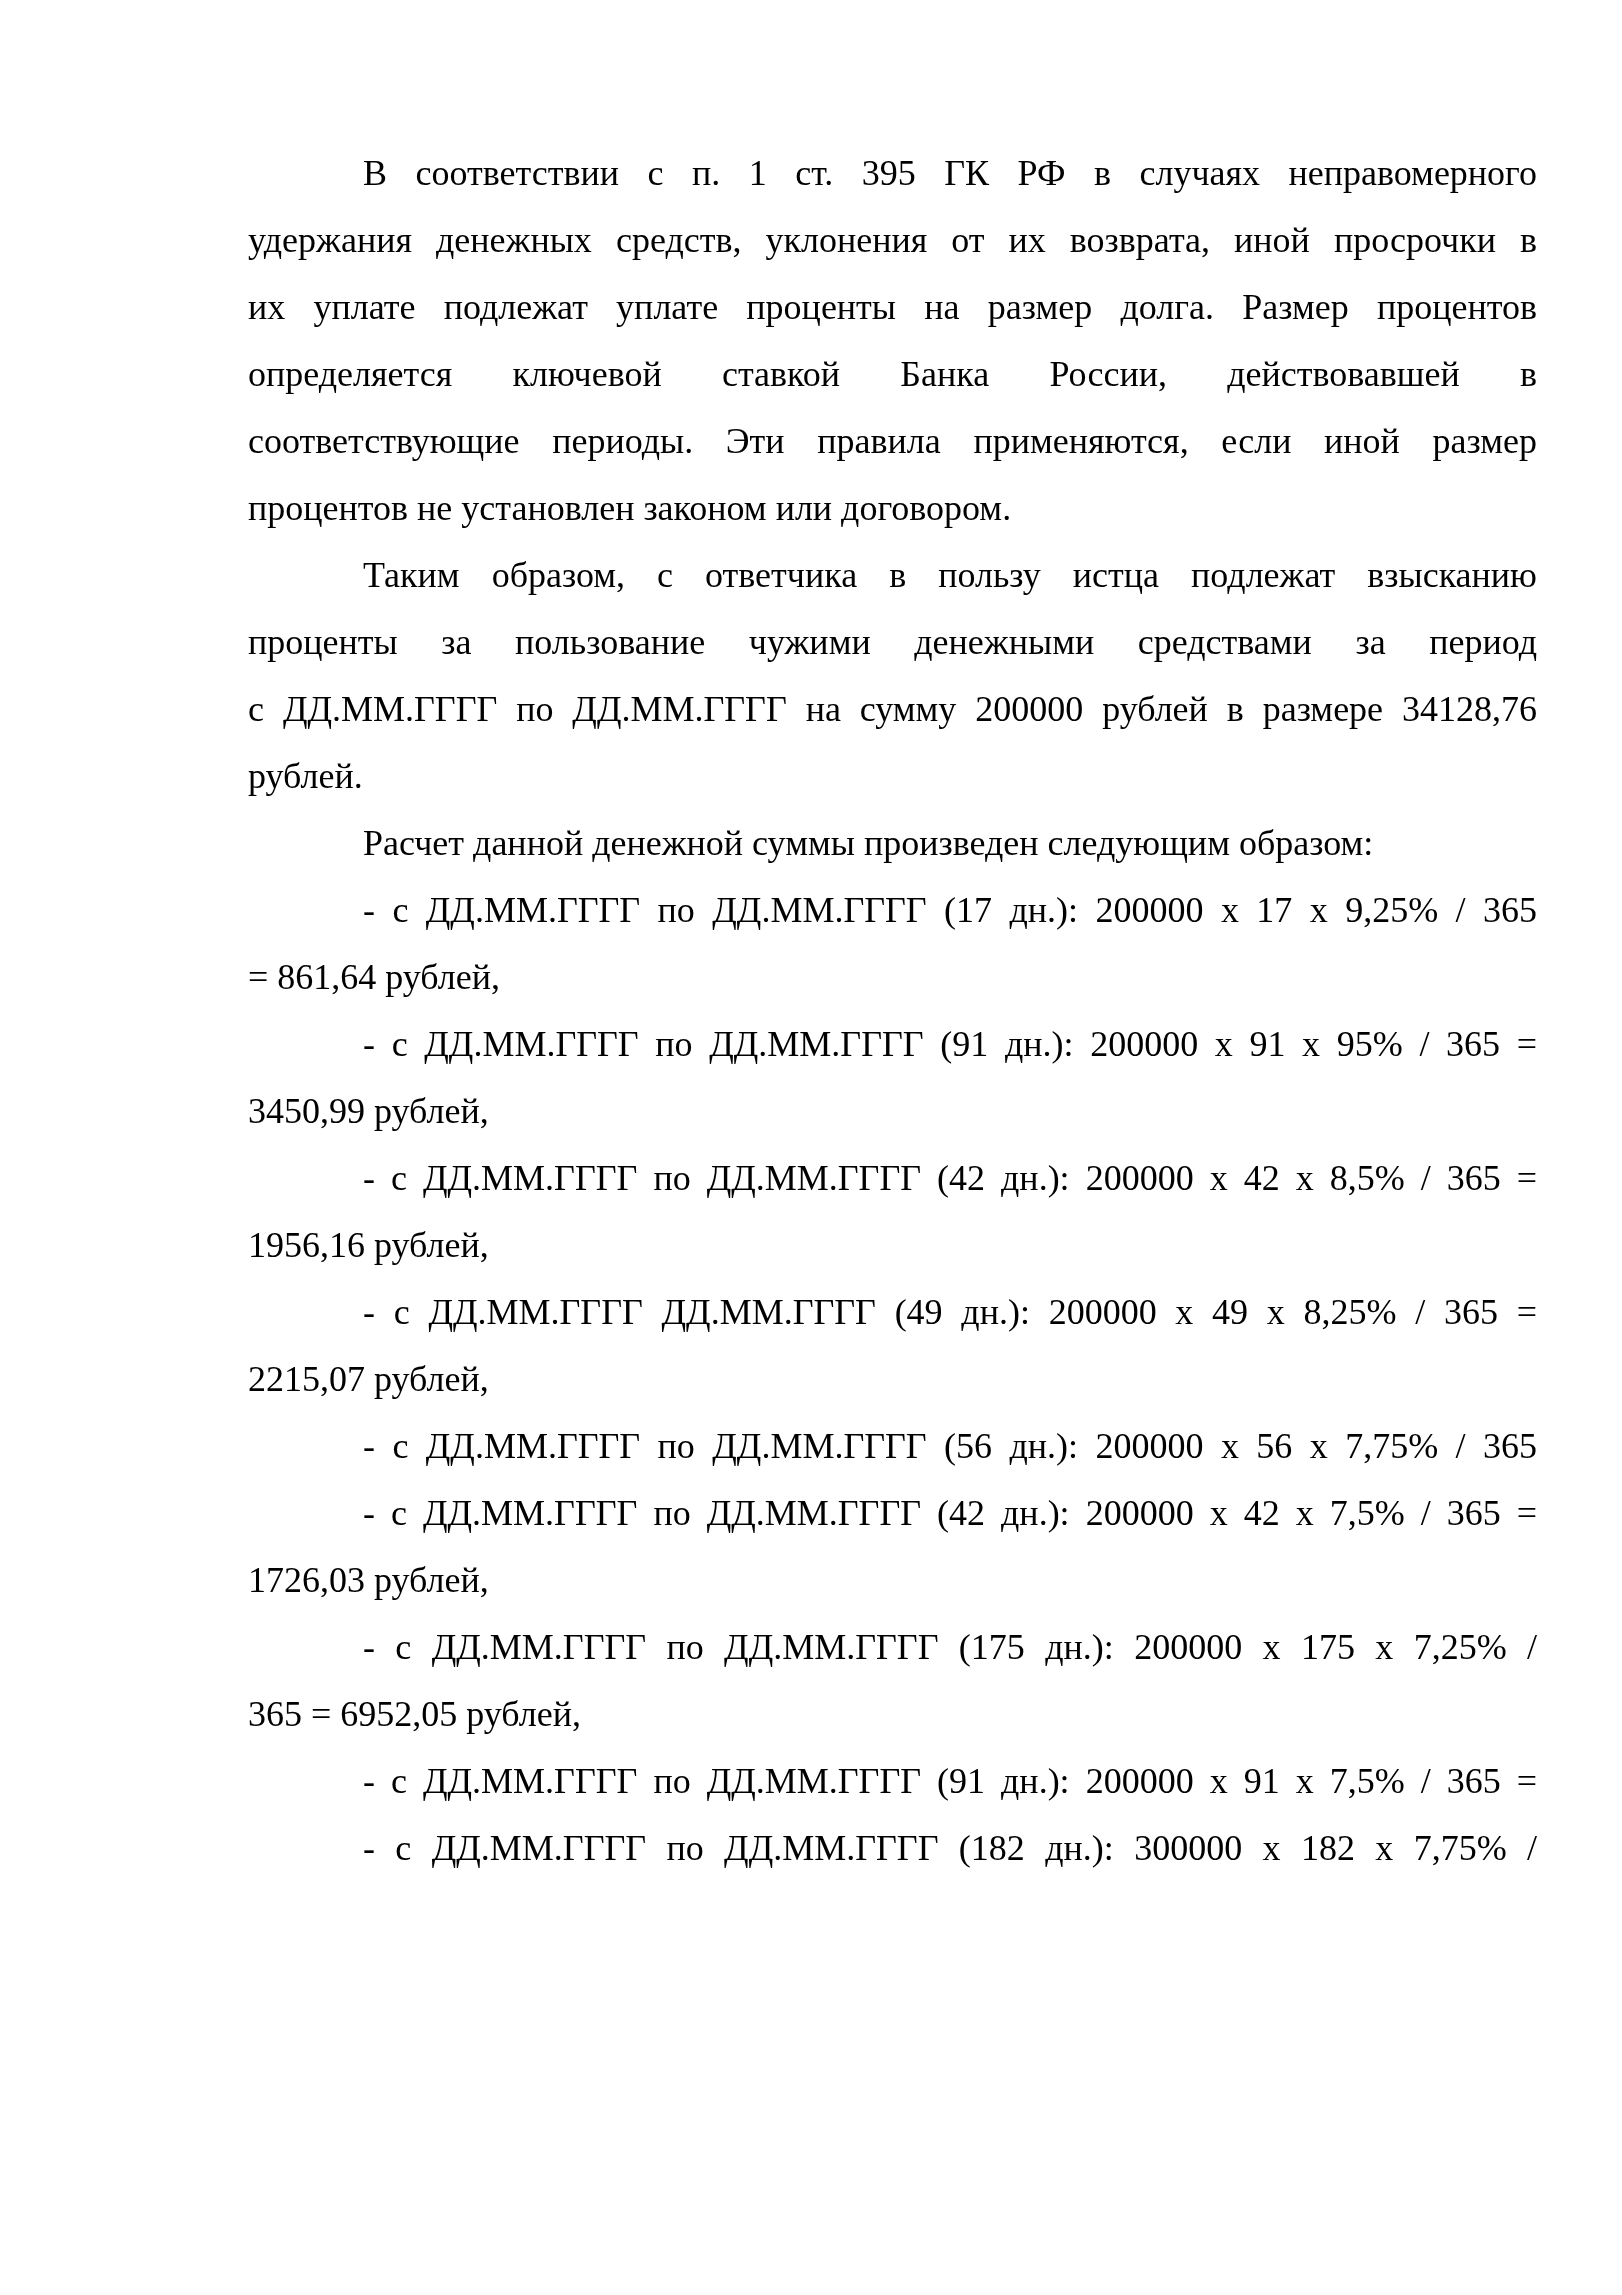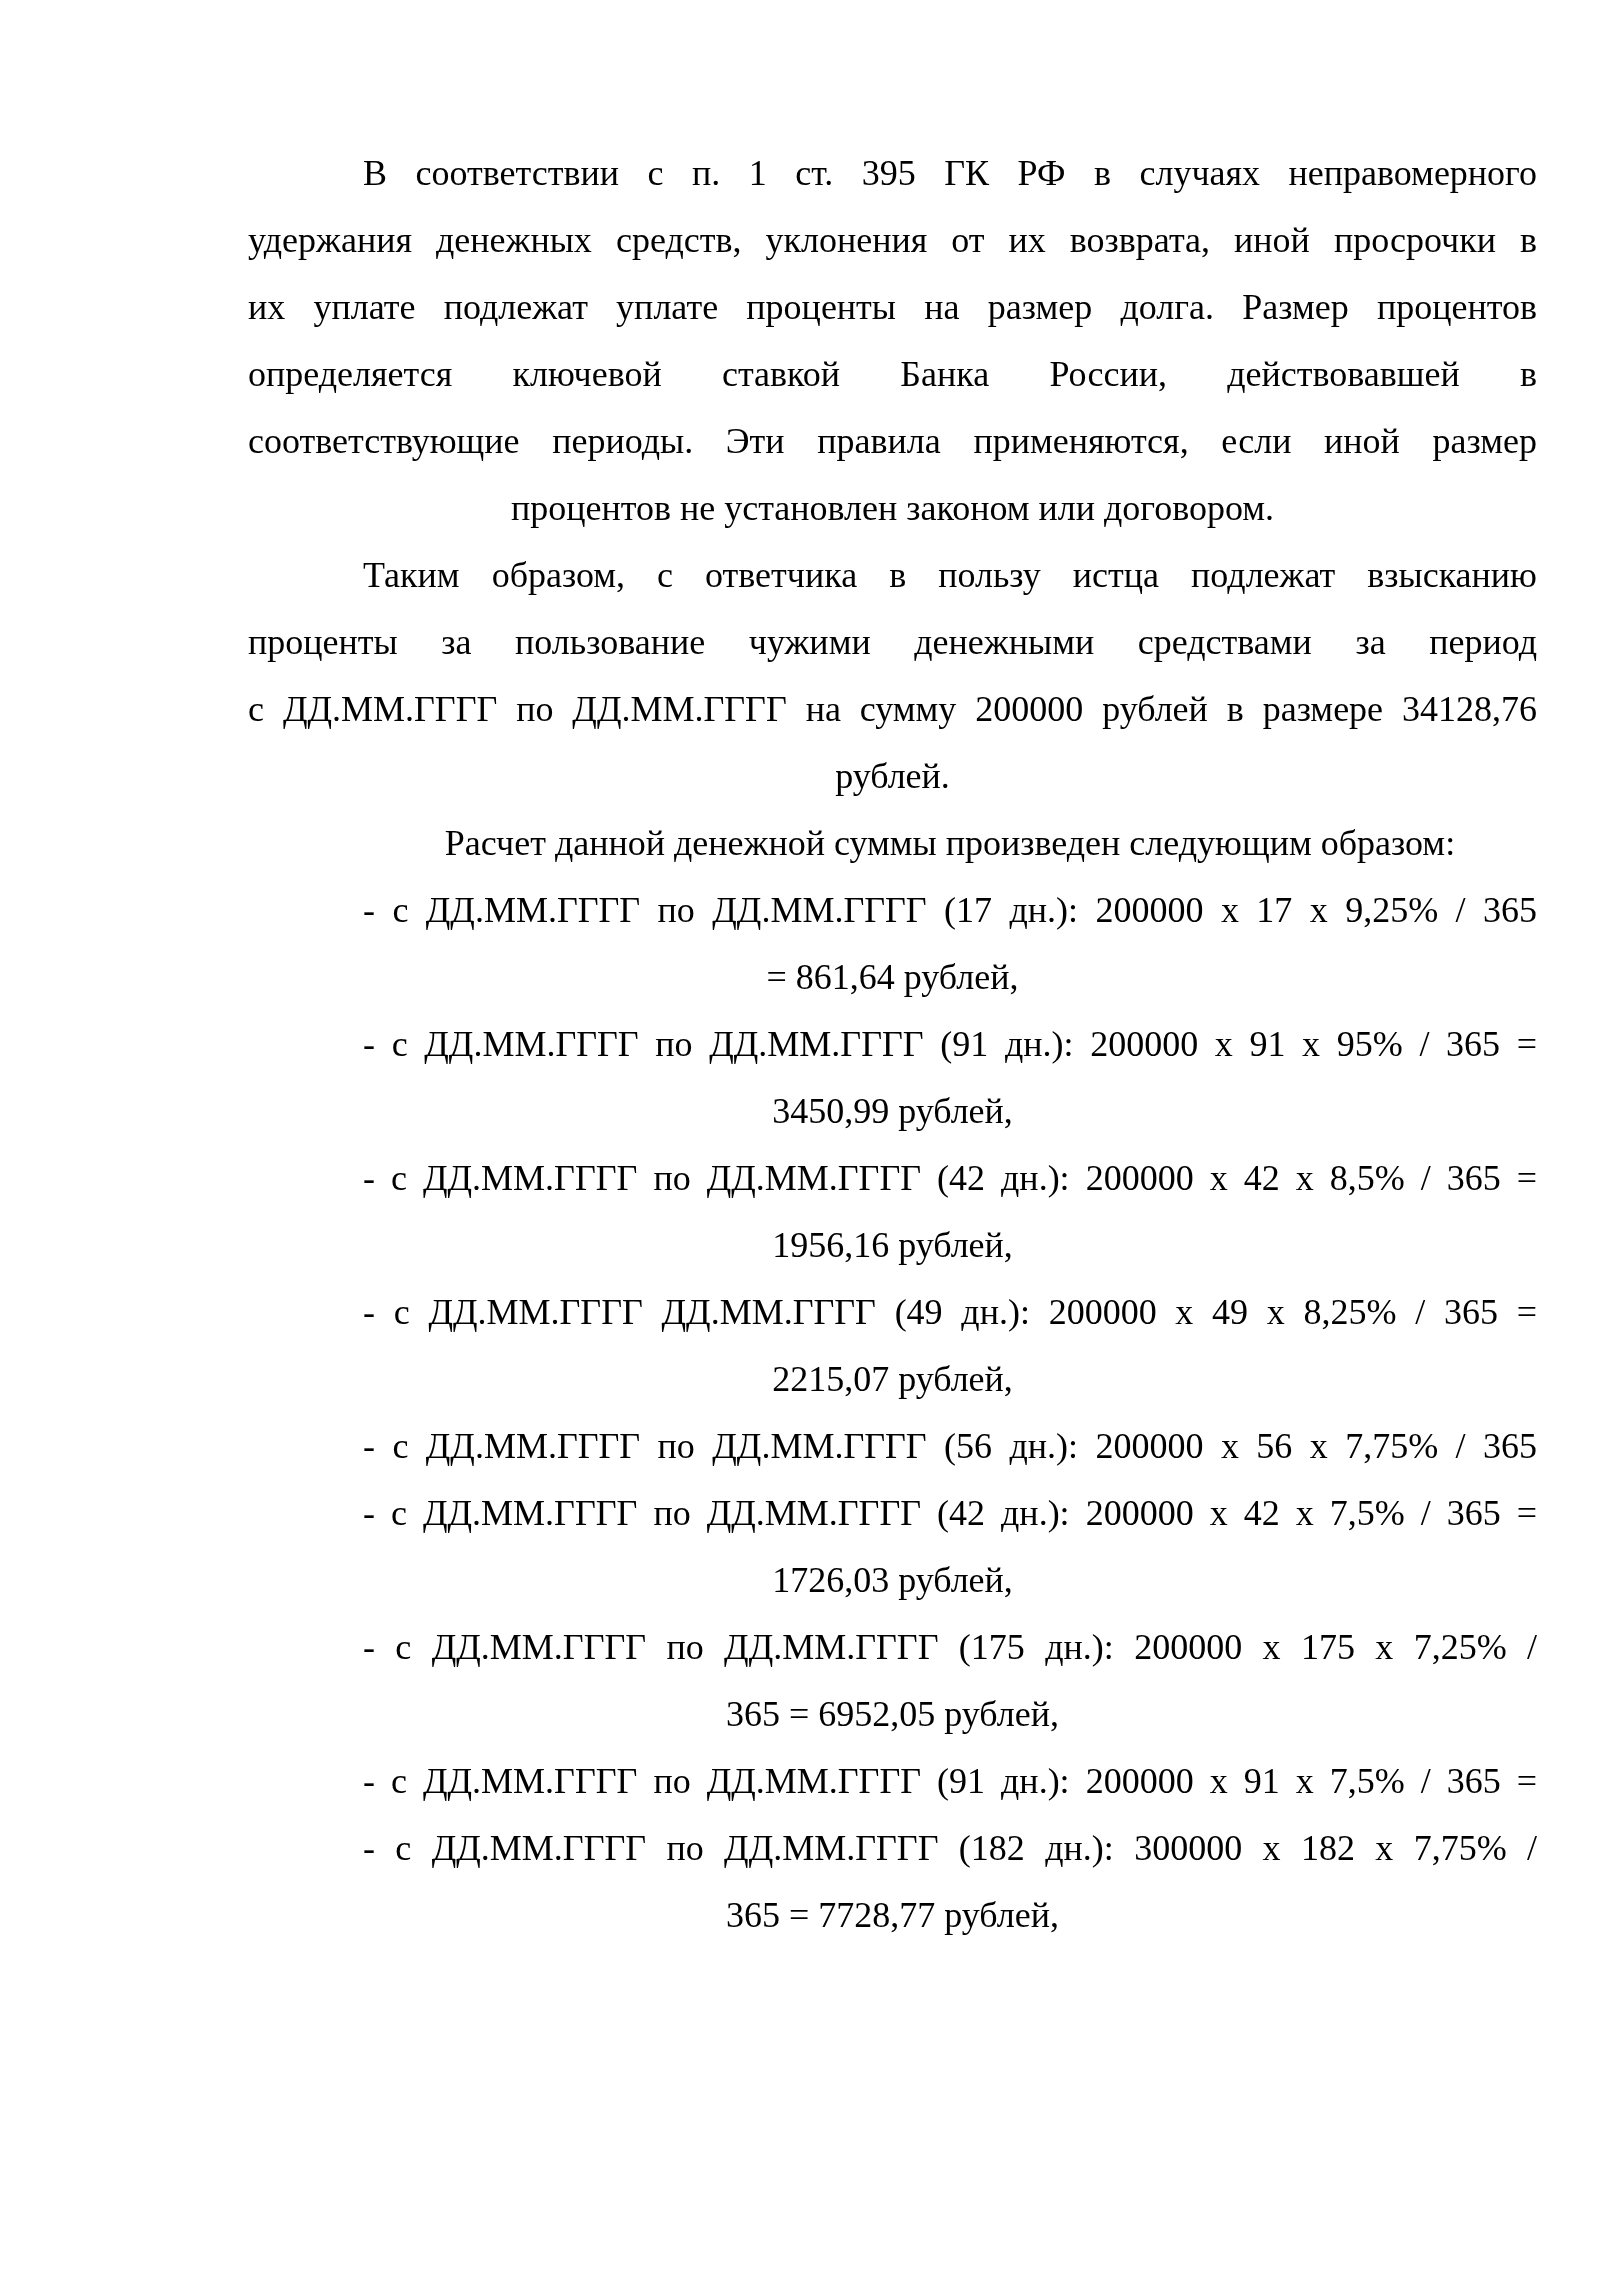--- a/index.html
+++ b/index.html
@@ -26,21 +26,20 @@
   .para {
     margin: 0;
     padding: 0;
   }
   .line {
     height: 67px;
     line-height: 67px;
     font-size: 36px;
     white-space: normal;
     letter-spacing: 0px;
-    text-align: center;
   }
   .just {
     text-align: justify;
     text-align-last: justify;
   }
   .indent {
     text-indent: 115px;
   }
 </style>
 </head>
@@ -102,18 +101,17 @@
       <div class="line just indent">- с ДД.ММ.ГГГГ по ДД.ММ.ГГГГ (175 дн.): 200000 х 175 х 7,25% /</div>
       <div class="line">365 = 6952,05 рублей,</div>
     </div>
 
     <div class="para">
       <div class="line just indent">- с ДД.ММ.ГГГГ по ДД.ММ.ГГГГ (91 дн.): 200000 х 91 х 7,5% / 365 =</div>
     </div>
 
     <div class="para">
       <div class="line just indent">- с ДД.ММ.ГГГГ по ДД.ММ.ГГГГ (182 дн.): 300000 х 182 х 7,75% /</div>
-      <div class="line">365 = 7728,77 рублей,</div>
     </div>
 
   </div>
 </div>
 
 
 </body></html>

